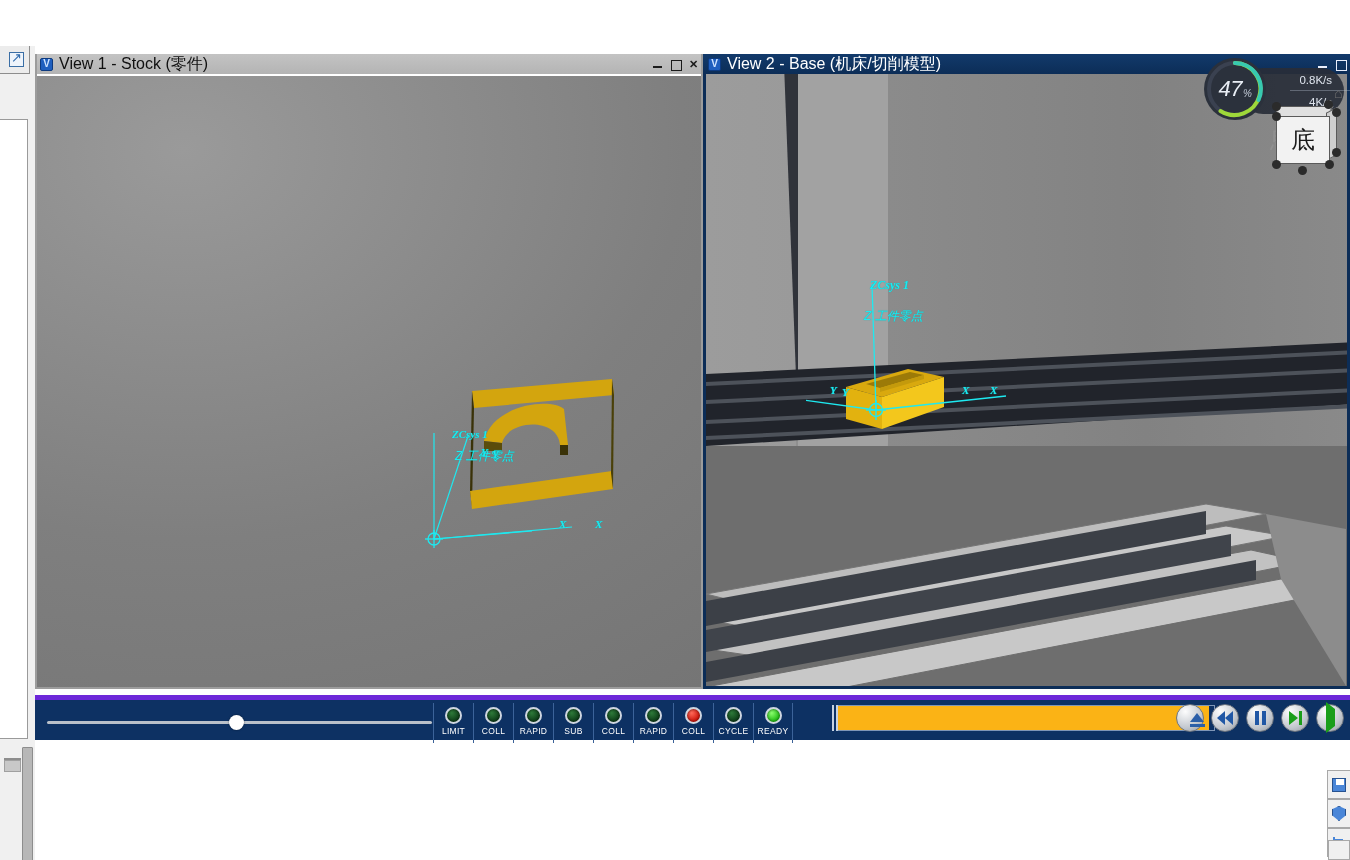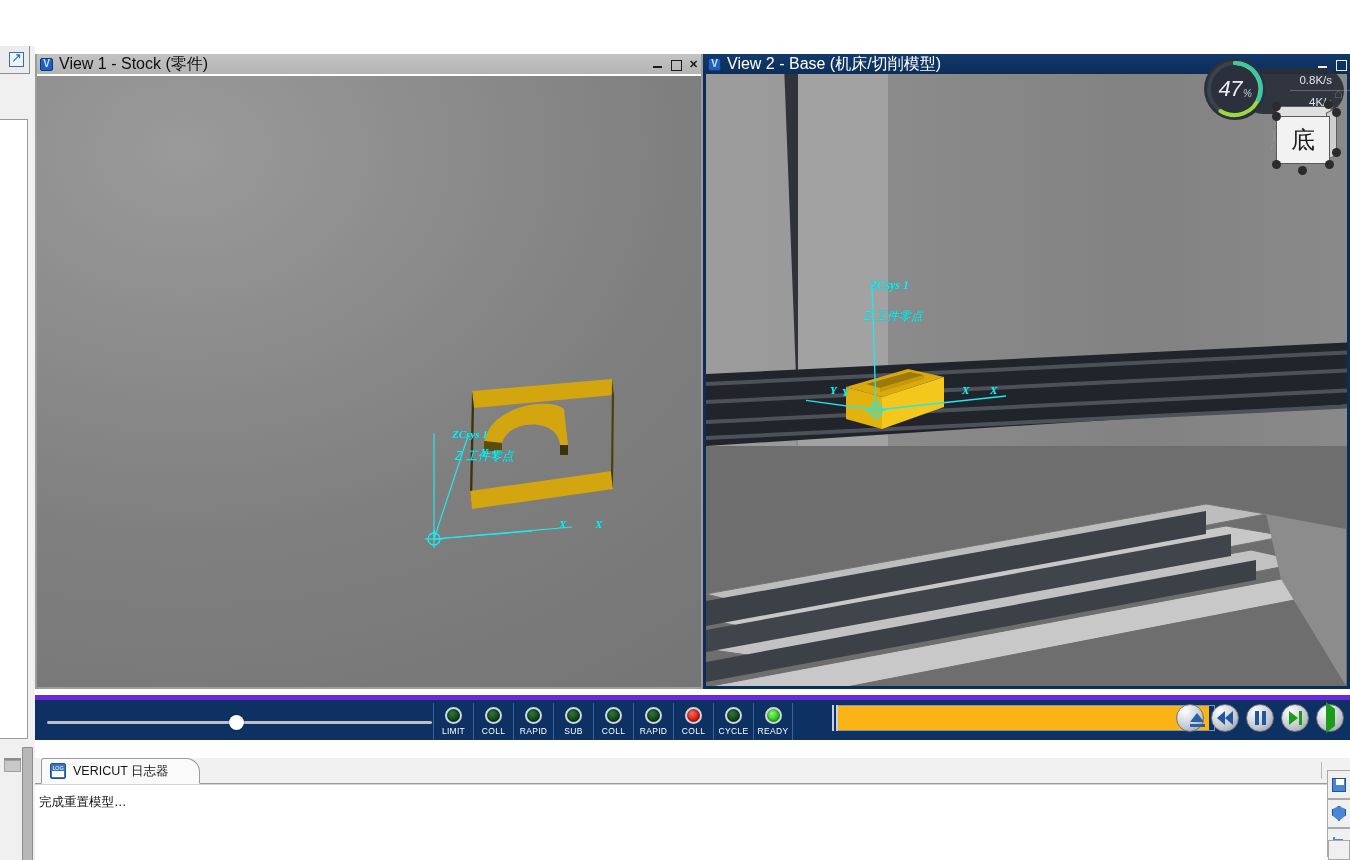--- a/index.html
+++ b/index.html
@@ -642,32 +642,20 @@
               <span class="g-bar-r"></span>
             </span>
           </span>
         </div>
         <div class="tbtn">
           <span><span class="g-tri-r"></span></span>
         </div>
       </div>
   </div>
 
-  <div class="logpanel">
-    <div class="log-tabstrip"></div>
-    <div class="log-tab">
-      <span class="log-icon"></span>
-      <span class="log-tab-text">VERICUT 日志器</span>
-    </div>
-    <div class="log-sep"></div>
-    <div class="log-minimize"></div>
-    <div class="log-body">
-      <div class="log-line">完成重置模型…</div>
-    </div>
-  </div>
 
 
   <div class="rtool" id="rtool">
       <div class="rtool-btn">
         <span class="rt-save"></span>
       </div>
       <div class="rtool-btn">
         <span class="rt-shield"></span>
       </div>
       <div class="rtool-btn">

